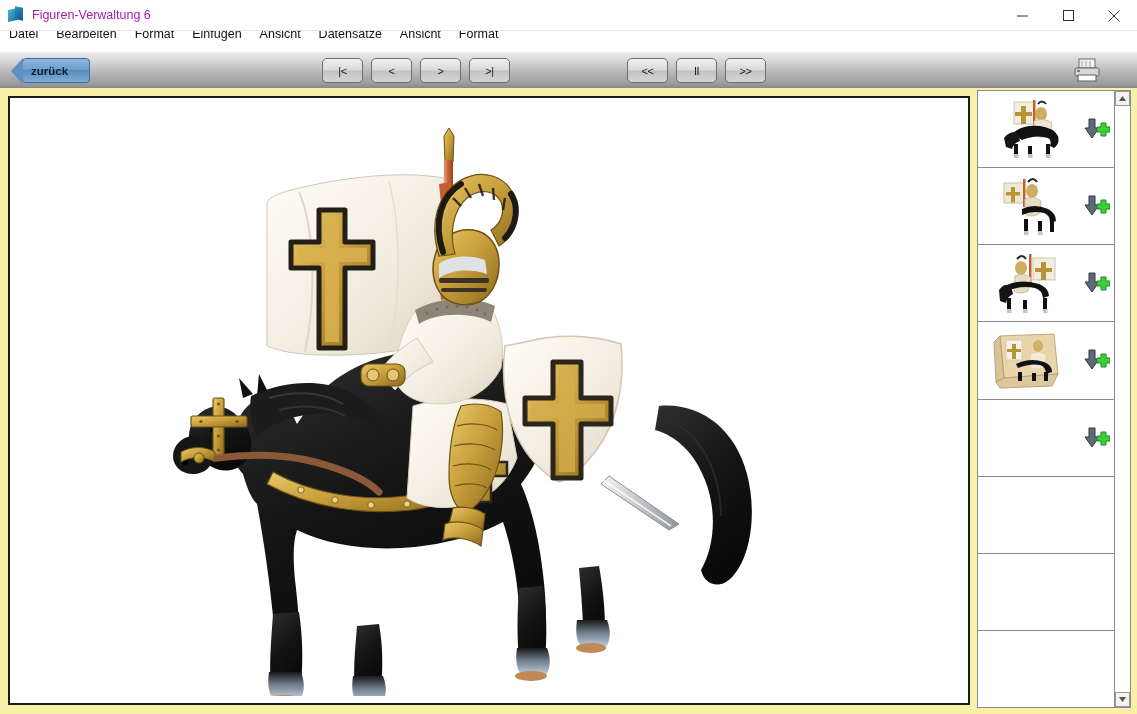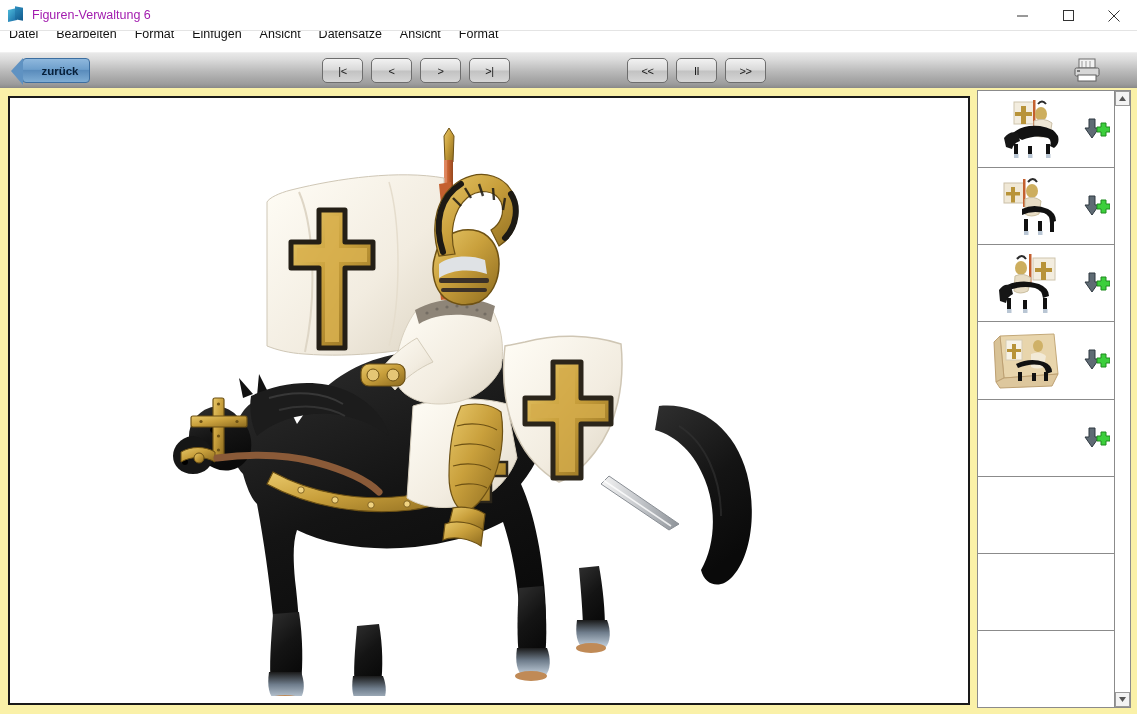--- a/index.html
+++ b/index.html
@@ -86,21 +86,21 @@
     border-bottom: 1px solid #8a8a8a;
   }
   .btn-back {
     position: absolute; left: 22px; top: 5px;
     width: 68px; height: 25px;
     background: linear-gradient(to bottom,#8fb8dd 0%, #6e9fcc 45%, #5a8cbc 50%, #7fadd4 100%);
     border: 1px solid #3c6ea0;
     border-radius: 4px;
     color: #07203a;
     font-size: 11.5px; font-weight: bold;
-    display: flex; align-items: center; justify-content: center;
+    display: flex; align-items: center; 
     cursor: pointer;
     padding-left: 8px;
   }
   .btn-back::before {
     content: "";
     position: absolute;
     left: -12px; top: -1px;
     width: 0; height: 0;
     border-top: 13px solid transparent;
     border-bottom: 14px solid transparent;

